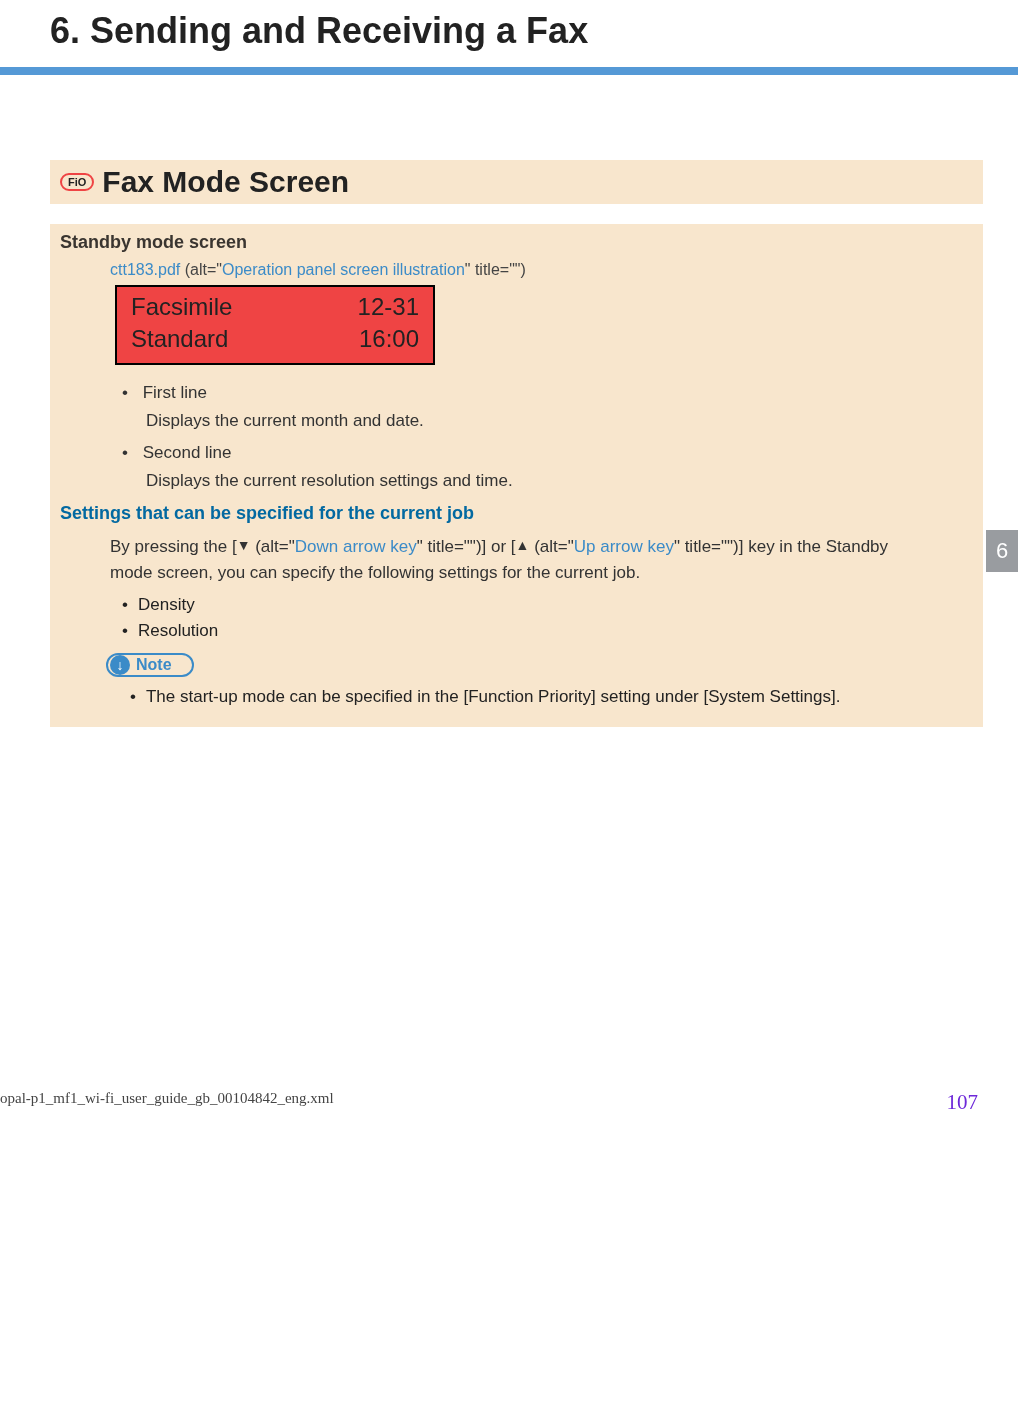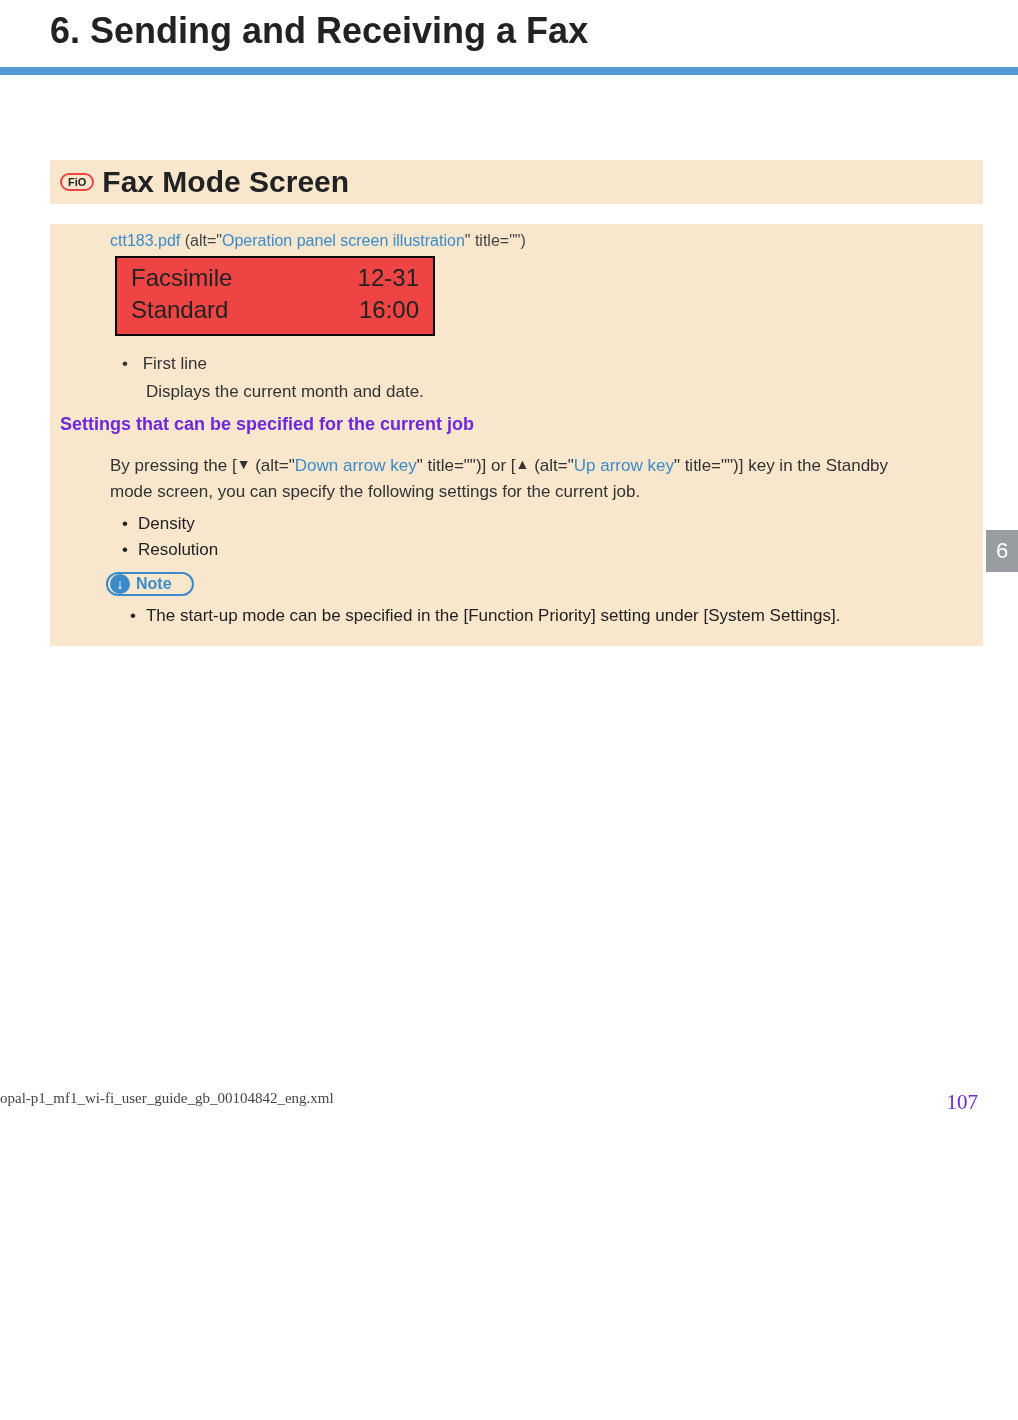--- a/index.html
+++ b/index.html
@@ -43,21 +43,21 @@
     row-gap: 4px;
     font-size: 24px;
   }
   .lcd-r1c1, .lcd-r1c2, .lcd-r2c1, .lcd-r2c2 { white-space: nowrap; }
   .lcd-r1c2, .lcd-r2c2 { text-align: right; }
   .bullet-area { margin: 18px 0 0 62px; font-size: 17px; color: #333; }
   .bullet-area ul { list-style: none; }
   .bullet-area > ul > li { margin-bottom: 6px; }
   .bullet-area > ul > li::before { content: "•"; margin-right: 10px; color: #333; }
   .bullet-area .subtext { margin: 8px 0 12px 24px; }
-  .h3-plain { font-size: 18px; font-weight: bold; margin: 4px 0 18px 0; color: #6d28d9; }
+  .h3-plain { font-size: 18px; font-weight: bold; margin: 4px 0 10px 0; color: #0369a1; }
   .para { font-size: 17px; line-height: 1.5; margin-left: 50px; padding-right: 40px; color: #333; }
   .para .arrow-down, .para .arrow-up { font-size: 14px; position: relative; top: -2px; }
   .para .link { color: #3b8bc8; }
   .mini-bullets { margin: 10px 0 10px 62px; font-size: 17px; }
   .mini-bullets ul { list-style: none; }
   .mini-bullets li::before { content: "•"; margin-right: 10px; }
   .mini-bullets li { margin-bottom: 6px; }
   .note-block { margin: 12px 35px 0 50px; padding-bottom: 10px; }
   .note-header {
     display: inline-flex; align-items: center;
@@ -92,37 +92,42 @@
   <div class="chapter-title">6. Sending and Receiving a Fax</div>
   <div class="blue-bar"></div>
 
   <div class="section-block">
     <div class="section-heading">
       <span class="badge">FiO</span>
       <span class="title">Fax Mode Screen</span>
     </div>
 
     <div class="subsection">
+      <div class="subsection-title">Standby mode screen</div>
 
       <div class="img-caption">
         <span>ctt183.pdf</span><span class="plain"> (alt="</span><span>Operation panel screen illustration</span><span class="plain">" title="")</span>
       </div>
 
       <div class="lcd-box">
         <span class="lcd-r1c1">Facsimile</span>
         <span class="lcd-r1c2">12-31</span>
         <span class="lcd-r2c1">Standard</span>
         <span class="lcd-r2c2">16:00</span>
       </div>
 
       <div class="bullet-area">
         <ul>
           <li>
             <span>First line</span>
             <div class="subtext">Displays the current month and date.</div>
+          </li>
+          <li>
+            <span>Second line</span>
+            <div class="subtext">Displays the current resolution settings and time.</div>
           </li>
         </ul>
       </div>
 
       <div class="h3-plain">Settings that can be specified for the current job</div>
 
       <div class="para">
         <span>By pressing the [</span><span class="arrow-down">▼</span><span> (alt="</span><span class="link">Down arrow key</span><span>" title="")] or [</span><span class="arrow-up">▲</span><span> (alt="</span><span class="link">Up arrow key</span><span>" title="")] key in the Standby mode screen, you can specify the following settings for the current job.</span>
       </div>
 

